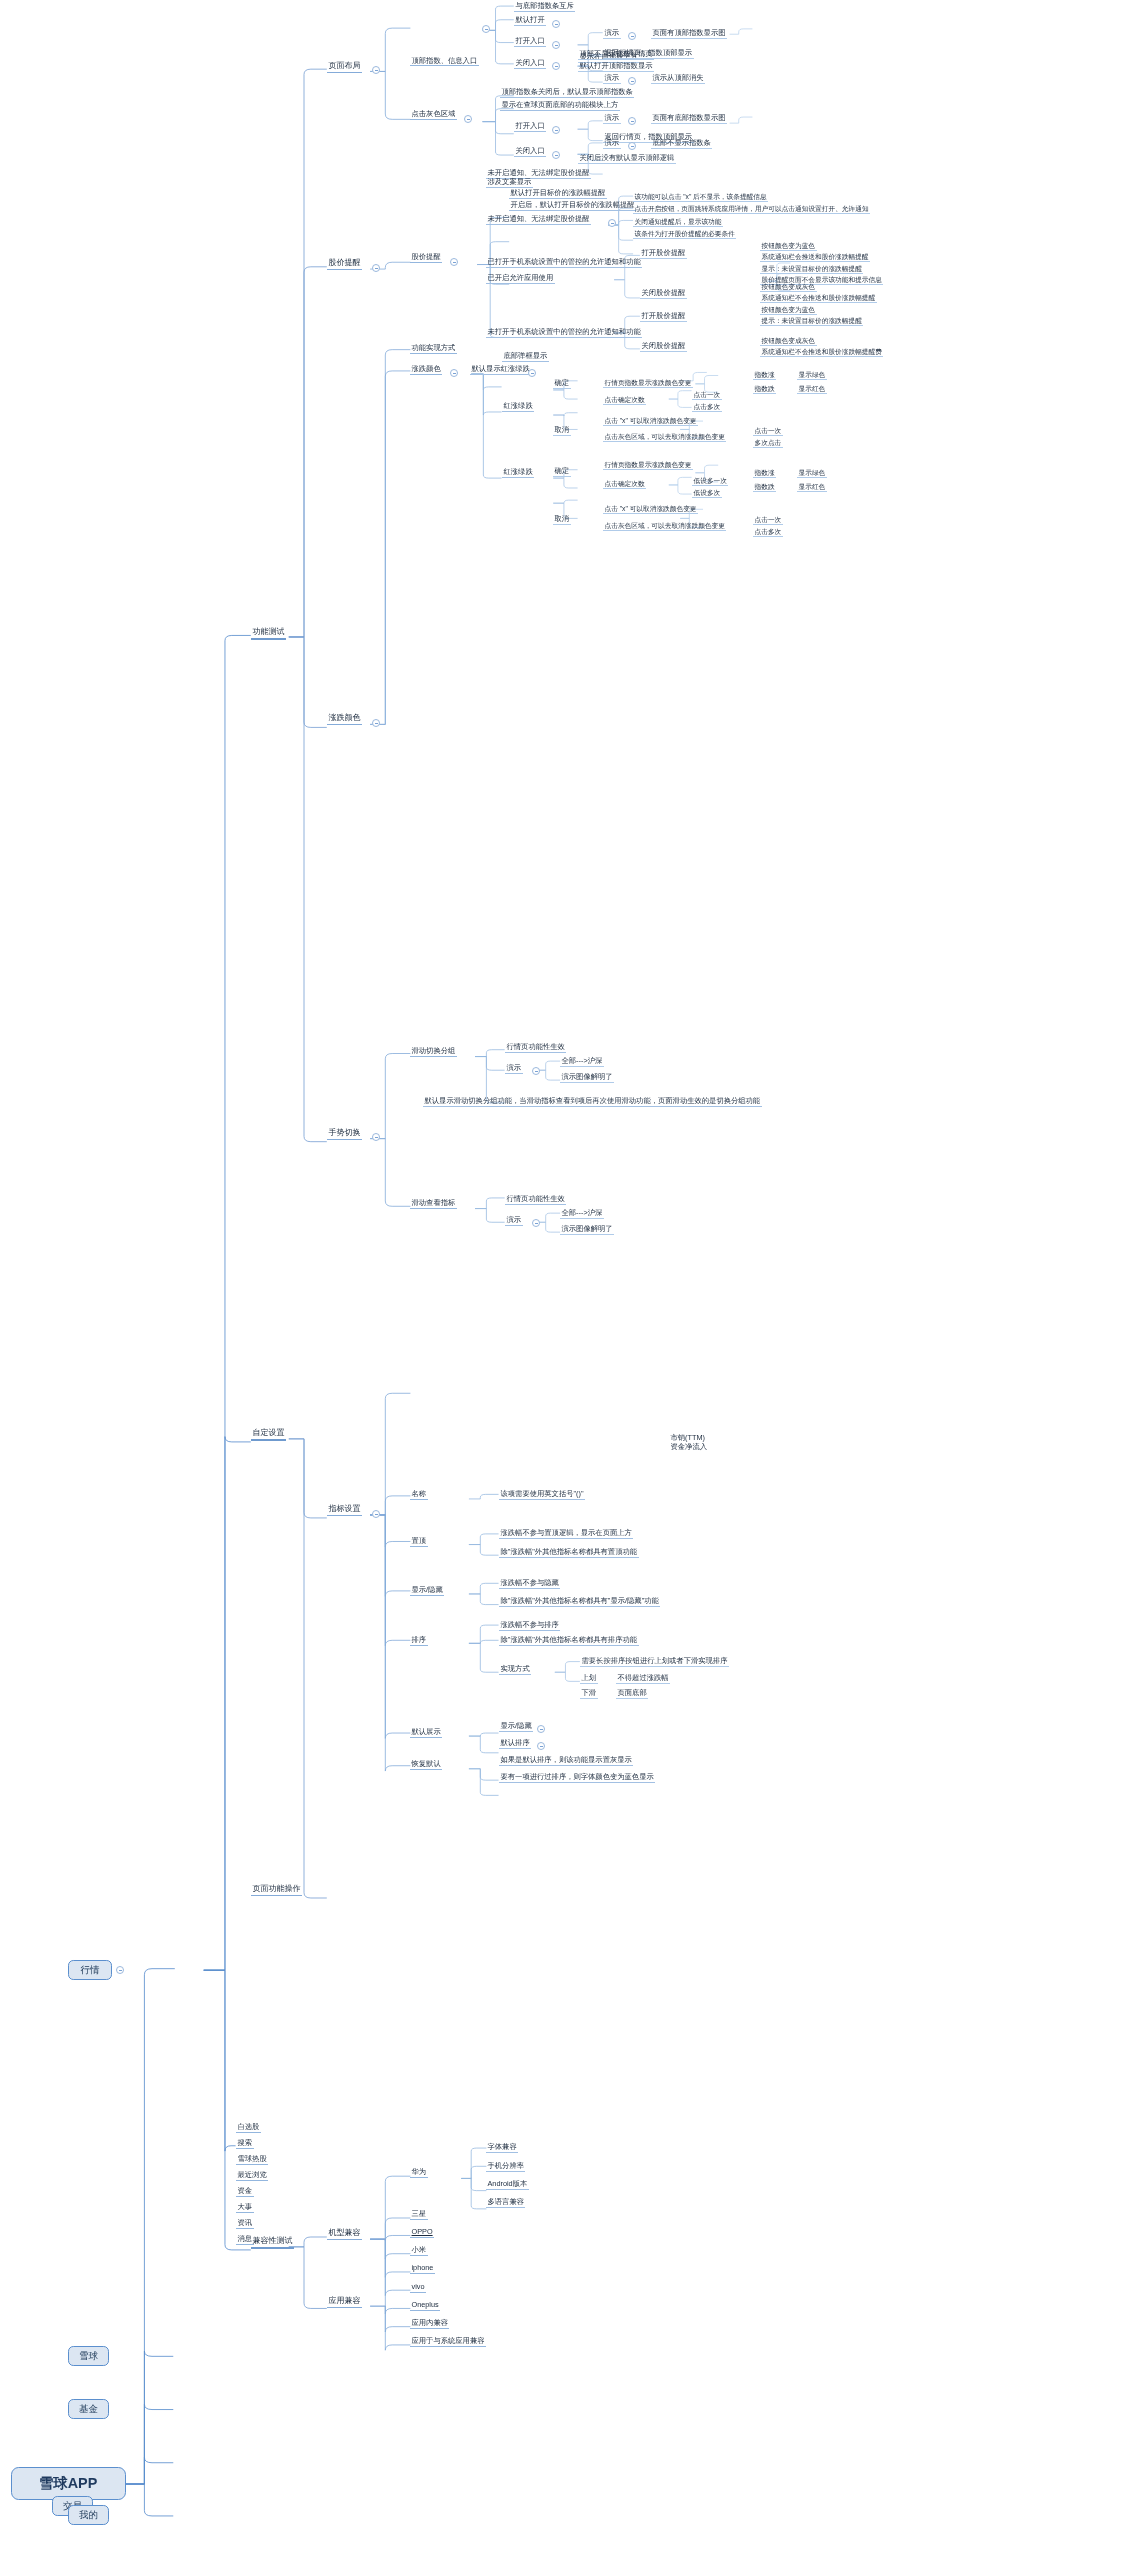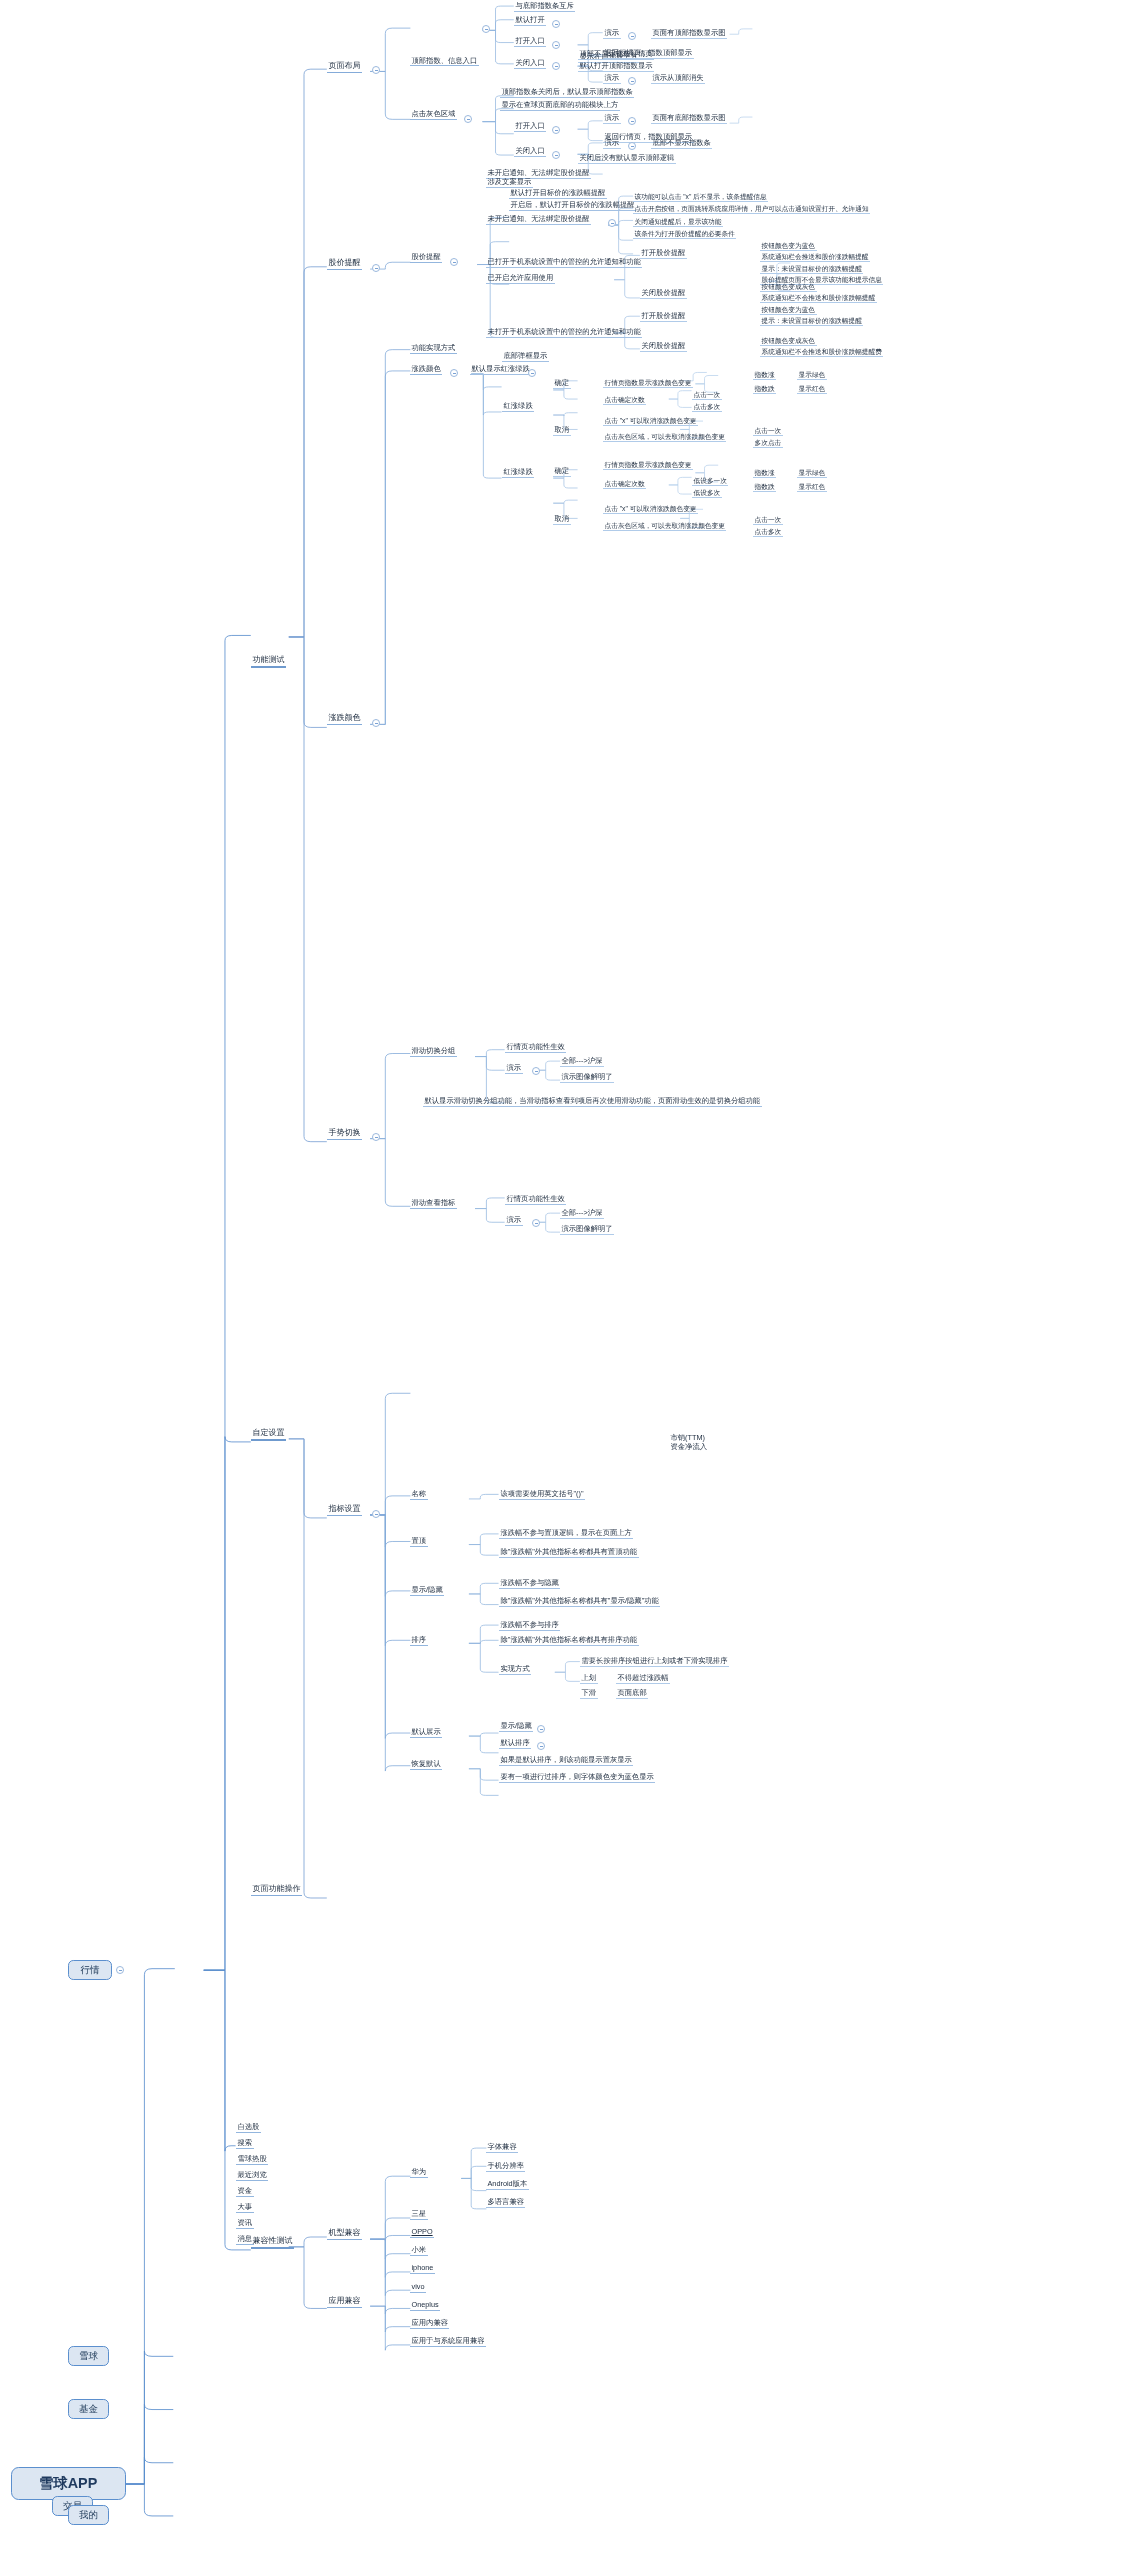--- a/index.html
+++ b/index.html
@@ -286,21 +286,21 @@
   <div class="node root" style="left:10.6px; top:2467px; width:115px; height:33px;">雪球APP</div>
 
   <div class="node lvl1" style="left:68px; top:1960px; width:44px;">行情</div>
   <span class="toggle" style="left:116px; top:1966px;"></span>
 
   <div class="node lvl1" style="left:68px; top:2346px; width:41px;">雪球</div>
   <div class="node lvl1" style="left:68px; top:2399px; width:41px;">基金</div>
   <div class="node lvl1" style="left:52px; top:2452px; width:41px;margin-top:44px;">交易</div>
   <div class="node lvl1" style="left:68px; top:2505px; width:41px;">我的</div>
 
-  <div class="node ul b2 f11" style="left:251px; top:628px;margin-top:28px;">功能测试</div>
+  <div class="node ul b2 f11" style="left:251px; top:628px;">功能测试</div>
   <div class="node ul b2 f11" style="left:251px; top:1429px;">自定设置</div>
   <div class="node ul b2 f11" style="left:251px; top:2237px;">兼容性测试</div>
 
   <div class="node ul b3 f11" style="left:327px; top:62px;font-family:Liberation Mono, monospace;">页面布局</div>
   <span class="toggle" style="left:372px; top:66px;"></span>
 
   <div class="node ul b3 f11" style="left:327px; top:259px;">股价提醒</div>
   <span class="toggle" style="left:372px; top:264px;"></span>
 
   <div class="node ul b3 f11" style="left:327px; top:714px;">涨跌颜色</div>

